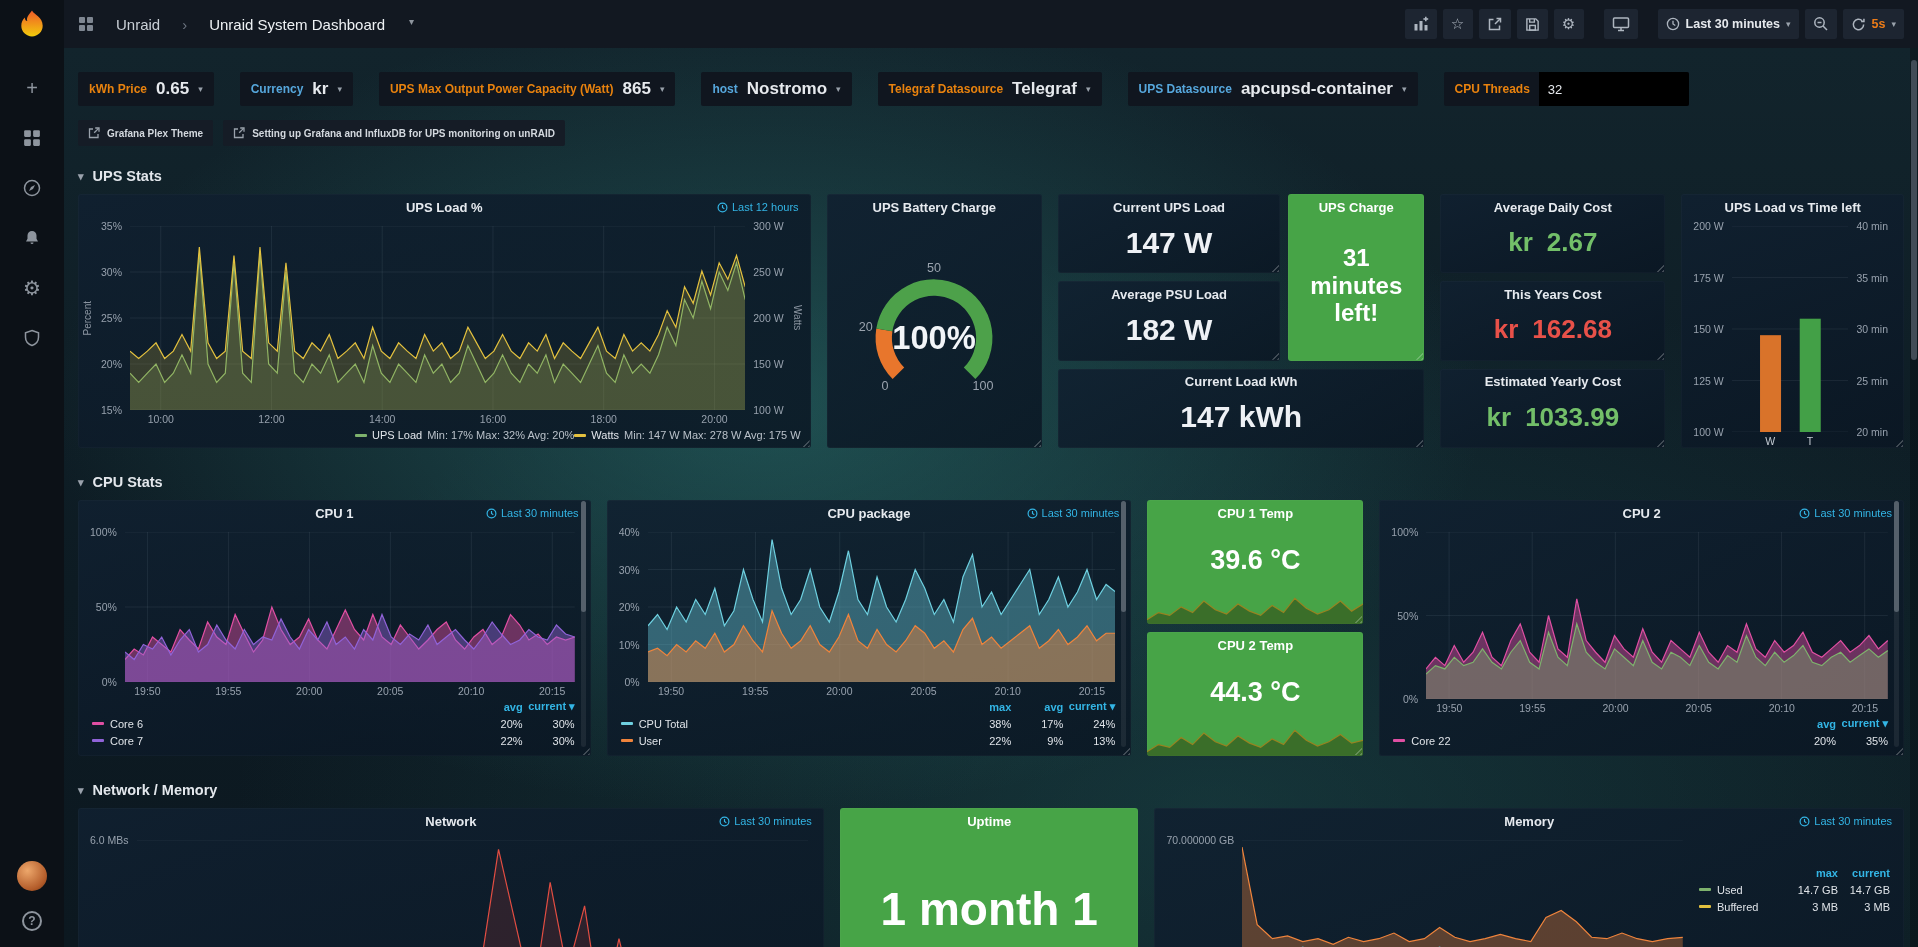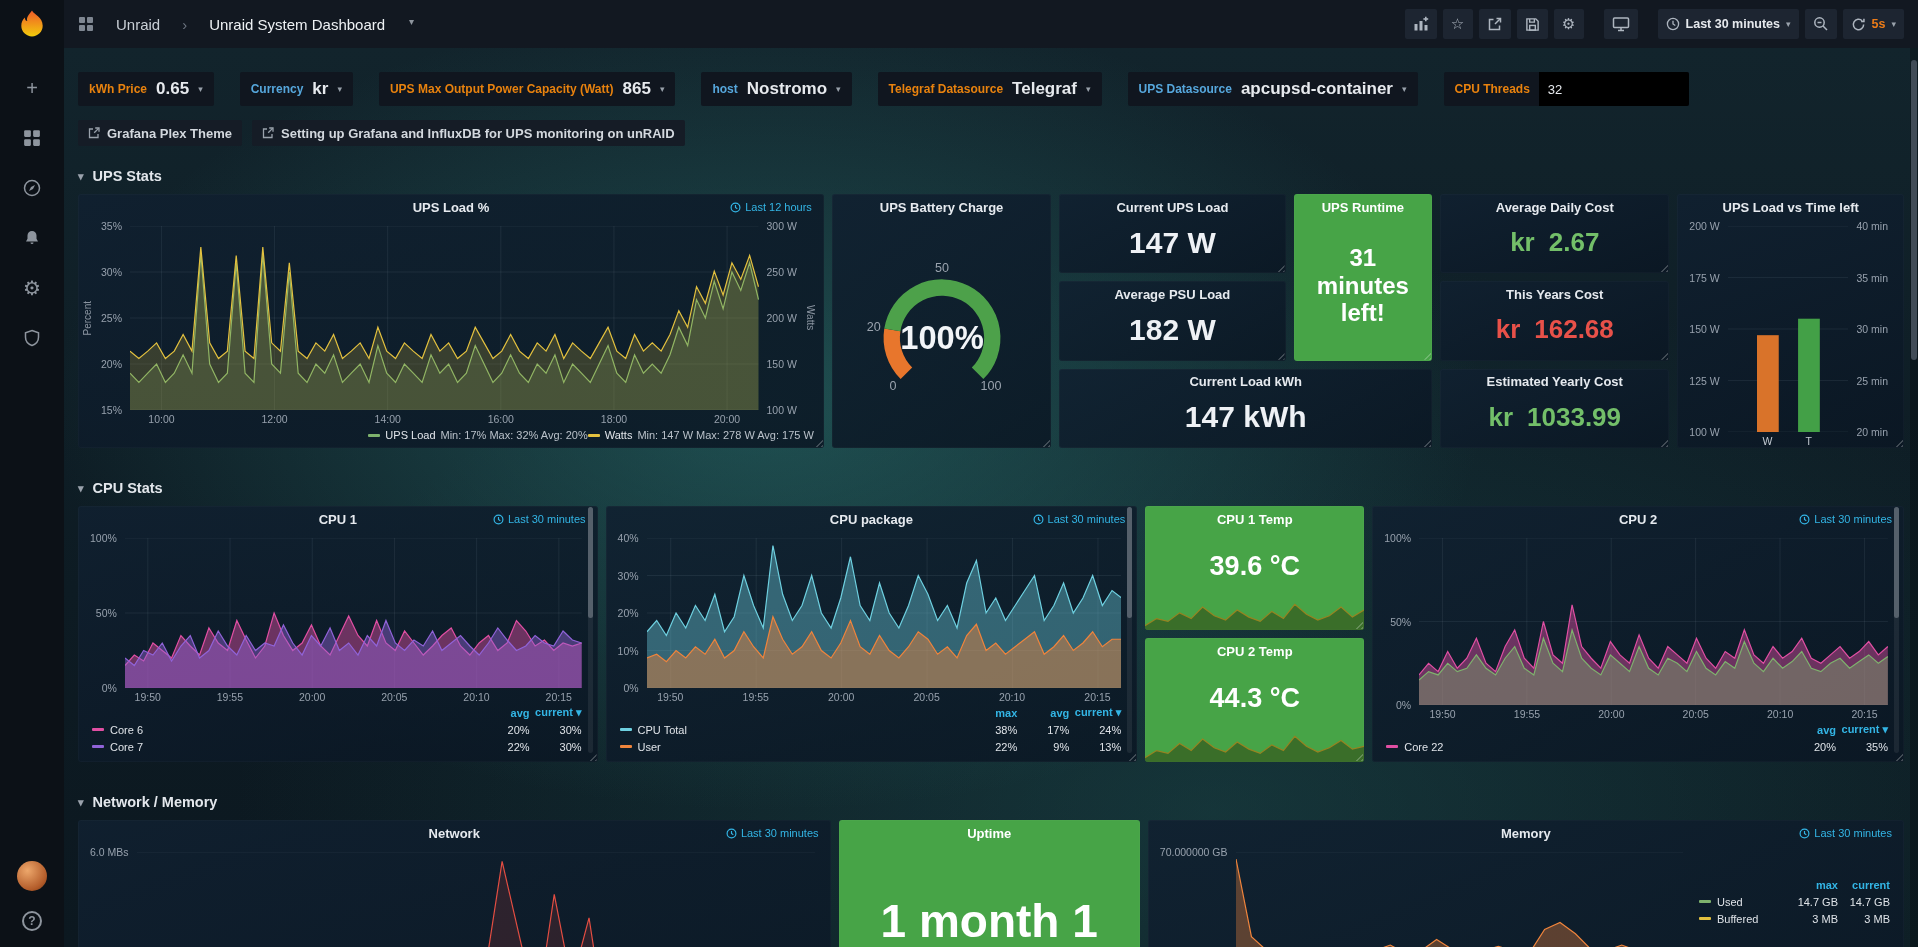--- a/index.html
+++ b/index.html
@@ -40,27 +40,27 @@
 
 .variables-row{display:flex;gap:26px;margin-bottom:14px}
 .var-chip{display:flex;align-items:center;height:34px;background:#10161f;border-radius:2px;padding:0 11px;gap:9px;white-space:nowrap}
 .var-chip.has-input{padding-right:0}
 .var-label{font-size:12px;font-weight:700}
 .var-value{font-size:17px;font-weight:700;color:#e6e9ed}
 .var-caret{font-size:9px;color:#98a0aa}
 .var-input{width:150px;height:34px;background:#000;border:none;color:#e6e9ed;font-size:13px;padding:0 9px;outline:none;border-radius:0 2px 2px 0;font-family:"Liberation Sans",sans-serif}
 
 .links-row{display:flex;gap:10px;margin-bottom:12px}
-.link-chip{display:flex;align-items:center;gap:7px;height:26px;background:#151c26;border-radius:2px;padding:0 10px;font-size:13px;font-weight:700;color:#d3d8de;cursor:pointer}
+.link-chip{display:flex;align-items:center;gap:7px;height:26px;background:#151c26;border-radius:2px;padding:0 10px;font-size:10px;font-weight:700;color:#d3d8de;cursor:pointer}
 .link-ic{color:#9aa2ac;display:flex}
 
 .section-header{display:flex;align-items:center;gap:9px;height:36px;font-size:14.5px;font-weight:700;color:#e3e7ec;cursor:pointer}
 .section-header .chev{font-size:11px;color:#9aa2ac}
 
-.grid{display:grid;gap:8px;margin-bottom:22px}
+.grid{display:grid;gap:16px;margin-bottom:16px}
 .ups-grid{grid-template-columns:612fr 180fr 306fr 188fr 186fr;height:254px}
 .cpu-grid{grid-template-columns:427fr 437fr 180fr 437fr;height:256px}
 .net-grid{grid-template-columns:617fr 247fr 620fr;height:330px}
 .stat-cluster{display:grid;grid-template-columns:62fr 38fr;grid-template-rows:1fr 1fr 1fr;gap:8px}
 .p-cul{grid-column:1;grid-row:1}
 .p-rt{grid-column:2;grid-row:1/3}
 .p-apl{grid-column:1;grid-row:2}
 .p-kwh{grid-column:1/3;grid-row:3}
 .col3{display:grid;grid-template-rows:1fr 1fr 1fr;gap:8px}
 .col2{display:grid;grid-template-rows:1fr 1fr;gap:8px}
@@ -417,21 +417,21 @@
     <div class="stat-cluster">
       <section class="panel p-cul">
         <header class="phead">
             <h2 class="ptitle">Current UPS Load</h2>
           </header>
         <div class="stat-value">147 W</div>
         <div class="rz"></div>
       </section>
       <section class="panel green p-rt">
         <header class="phead">
-            <h2 class="ptitle">UPS Runtime</h2>
+            <h2 class="ptitle">UPS Charge</h2>
           </header>
         <div class="stat-value runtime-val">31 minutes left!</div>
         <div class="rz"></div>
       </section>
       <section class="panel p-apl">
         <header class="phead">
             <h2 class="ptitle">Average PSU Load</h2>
           </header>
         <div class="stat-value">182 W</div>
         <div class="rz"></div>

